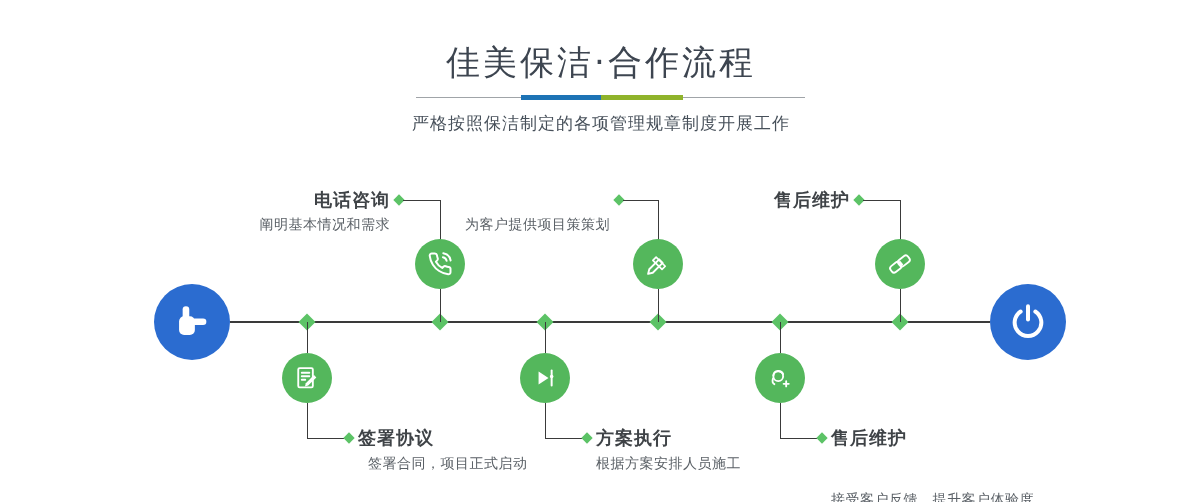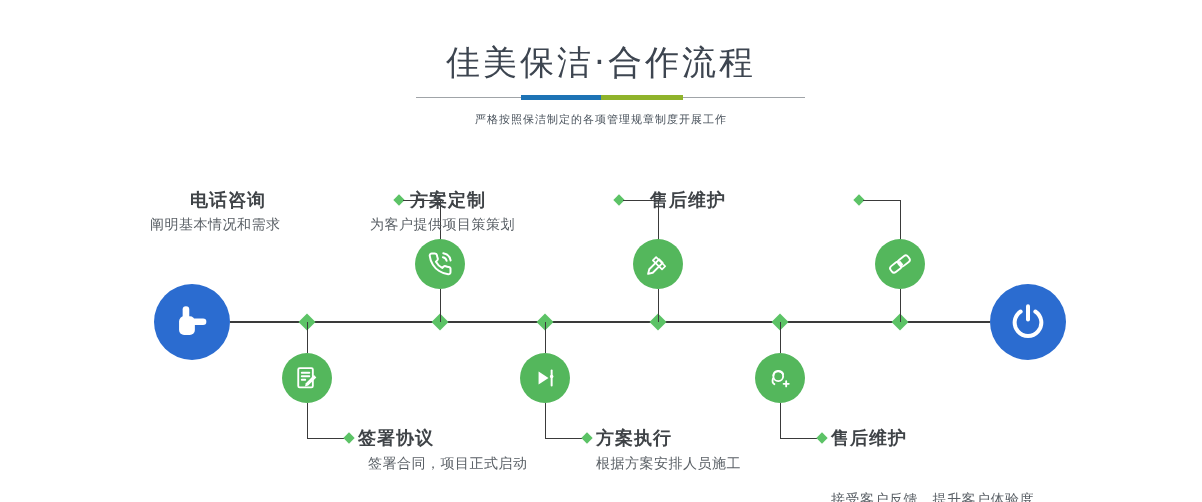--- a/index.html
+++ b/index.html
@@ -1,37 +1,37 @@
 <!DOCTYPE html>
 <html style="--green: #54b75c; --diamond: #5cc366; --blue: #2b6cd0; --line: #3a3a3a; --title: #3d4550; --subtitle: #47505a; --stepTitle: #3f4347; --stepDesc: #5a6066; --dividerGray: #a0a4a8; --dividerBlue: #1d73b5; --dividerGreen: #8fb32b;"><head>
 <meta charset="utf-8">
 <style>
   html,body{margin:0;padding:0;background:#fff;}
   body{font-family:"DejaVu Sans","Liberation Sans",sans-serif;}
   .canvas{position:relative;width:1202px;height:502px;background:#fff;overflow:hidden;}
   .abs{position:absolute;}
   .page-title{left:0;top:40px;width:100%;text-align:center;font-size:34px;font-weight:normal;
     color:var(--title);letter-spacing:3px;}
-  .page-subtitle{left:0;top:112px;width:100%;text-align:center;font-size:11px;
+  .page-subtitle{left:0;top:112px;width:100%;text-align:center;font-size:17px;
     color:var(--subtitle);letter-spacing:1px;}
   .div-gray{left:416px;top:97px;width:389px;height:1px;background:var(--dividerGray);}
   .div-blue{left:521px;top:95px;width:80px;height:5px;background:var(--dividerBlue);}
   .div-green{left:601px;top:95px;width:82px;height:5px;background:var(--dividerGreen);}
   .mainline{left:230px;top:321px;width:760px;height:2px;background:var(--line);}
   .vline{width:1px;background:var(--line);}
   .hline{height:1px;background:var(--line);}
   .diamond{width:12px;height:12px;background:var(--diamond);transform:rotate(45deg);}
   .diamond.small{width:8px;height:8px;}
   .gcircle{width:50px;height:50px;border-radius:50%;background:var(--green);
     display:flex;align-items:center;justify-content:center;}
   .bcircle{width:76px;height:76px;border-radius:50%;background:var(--blue);
     display:flex;align-items:center;justify-content:center;}
   .step-title{font-size:18px;font-weight:bold;color:var(--stepTitle);letter-spacing:1px;line-height:22px;}
   .step-desc{font-size:14px;color:var(--stepDesc);letter-spacing:0.5px;line-height:17px;}
-  .ta-r{}
+  .ta-r{text-align:right;}
   svg{display:block;}
 </style>
 </head>
 <body>
 
 <div class="canvas">
 
   <div class="abs page-title">佳美保洁·合作流程</div>
   <div class="abs div-gray"></div>
   <div class="abs div-blue"></div>
@@ -69,21 +69,20 @@
   <div class="abs vline" style="left:440px;top:200px;height:40px;"></div>
   <div class="abs gcircle" style="left:415px;top:239px;">
     <svg width="28" height="28" viewBox="0 0 24 24" fill="none" stroke="#fff" stroke-width="1.7" stroke-linecap="round" stroke-linejoin="round">
       <path d="M14.5 6.2a4 4 0 0 1 3.2 3.1"></path>
       <path d="M14.8 2.8a7.5 7.5 0 0 1 6.3 6.2"></path>
       <path d="M21 16.4v2.6a1.8 1.8 0 0 1-2 1.8 17.8 17.8 0 0 1-7.7-2.8 17.5 17.5 0 0 1-5.4-5.4A17.8 17.8 0 0 1 3.2 5 1.8 1.8 0 0 1 5 3h2.6a1.8 1.8 0 0 1 1.8 1.5c.1.9.3 1.7.6 2.5a1.8 1.8 0 0 1-.4 1.9L8.5 10a14.4 14.4 0 0 0 5.4 5.4l1.1-1.1a1.8 1.8 0 0 1 1.9-.4c.8.3 1.6.5 2.5.6A1.8 1.8 0 0 1 21 16.4z"></path>
     </svg>
   </div>
   <div class="abs vline" style="left:440px;top:289px;height:33px;"></div>
 
-  <div class="abs step-title ta-r" style="right:592px;top:189px;width:200px;">方案定制</div>
   <div class="abs step-desc ta-r" style="right:592px;top:216px;width:240px;">为客户提供项目策策划</div>
   <div class="abs diamond small" style="left:615px;top:196px;"></div>
   <div class="abs hline" style="left:623px;top:200px;width:36px;"></div>
   <div class="abs vline" style="left:658px;top:200px;height:40px;"></div>
   <div class="abs gcircle" style="left:633px;top:239px;">
     <svg width="28" height="28" viewBox="0 0 24 24" fill="none" stroke="#fff" stroke-width="1.6" stroke-linecap="round" stroke-linejoin="round">
       <path d="M4.5 16.5l8.5-8.5 3 3-8.5 8.5-4 1z"></path>
       <path d="M19.5 16.5L11 8l3-3 8.5 8.5-3 3z" transform="translate(-2.5 1.5) scale(0.92)"></path>
     </svg>
   </div>

